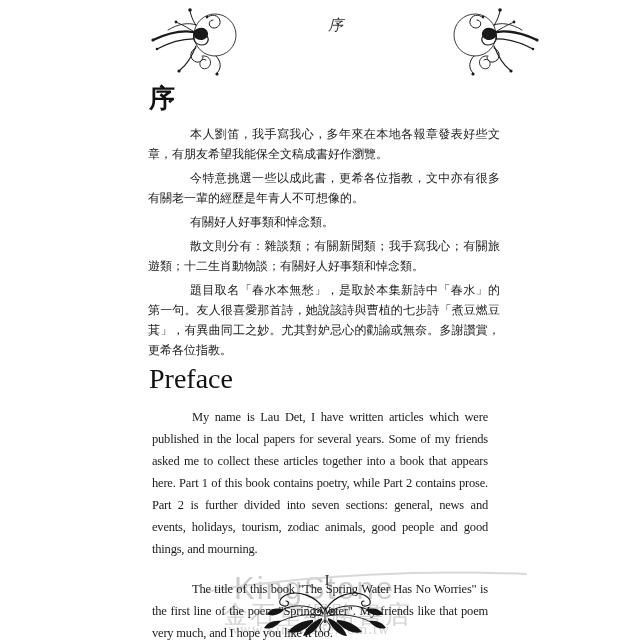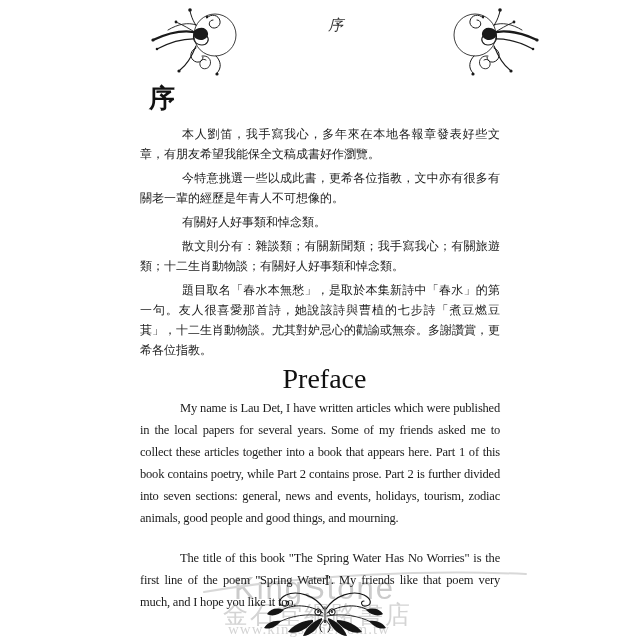--- a/index.html
+++ b/index.html
@@ -21,25 +21,25 @@
   .wm-swoosh{position:absolute;left:200px;top:566px;width:330px;height:30px;}
   .wm-store{position:absolute;left:223px;top:598px;font-size:25px;letter-spacing:2px;
     color:#d4d4d4;font-family:"Liberation Serif", serif;}
   .wm-url{position:absolute;left:228px;top:621px;font-size:15px;letter-spacing:1px;
     color:#d4d4d4;font-family:"Liberation Serif", serif;}
 
   
   .content{position:absolute;left:140px;top:84px;width:360px;color:#1b1b1b;z-index:1;}
   .zh-title{margin:0 0 12px 9px;font-size:26px;line-height:28px;font-weight:bold;
     font-family:"Liberation Sans", sans-serif;color:#111;}
-  .zh{margin:0 0 4px 0;font-size:12px;line-height:20px;text-align:justify;
+  .zh{margin:0 0 4px 8px;font-size:12px;line-height:20px;text-align:justify;
     text-indent:42px;color:#1b1b1b;}
   .en-title{margin:2px 0 3px 9px;font-size:28px;line-height:30px;font-weight:normal;
-    font-family:"Liberation Serif", serif;color:#111;text-align:center;}
-  .en{margin:0;font-size:12.5px;line-height:22px;letter-spacing:-0.2px;
+    font-family:"Liberation Serif", serif;color:#111;}
+  .en{margin:12px;font-size:12.5px;line-height:22px;letter-spacing:-0.2px;
     text-align:justify;text-indent:40px;color:#1b1b1b;}
   .en + .en{margin-top:18px;}
 
   
   .page-number{position:absolute;left:0;right:0;top:573px;text-align:center;text-indent:14px;
     font-size:14px;color:#222;z-index:2;font-family:"Liberation Serif", serif;}
   .bottom-flourish{position:absolute;left:251px;top:589px;width:148px;height:50px;z-index:2;}
 </style>
 </head>
 <body>
@@ -114,21 +114,21 @@
       <circle cx="57" cy="13" r="1.2"></circle>
     </g>
   </svg>
 
   <div class="content">
     <h1 class="zh-title">序</h1>
     <p class="zh">本人劉笛，我手寫我心，多年來在本地各報章發表好些文章，有朋友希望我能保全文稿成書好作瀏覽。</p>
     <p class="zh">今特意挑選一些以成此書，更希各位指教，文中亦有很多有關老一輩的經歷是年青人不可想像的。</p>
     <p class="zh">有關好人好事類和悼念類。</p>
     <p class="zh">散文則分有：雜談類；有關新聞類；我手寫我心；有關旅遊類；十二生肖動物談；有關好人好事類和悼念類。</p>
-    <p class="zh">題目取名「春水本無愁」，是取於本集新詩中「春水」的第一句。友人很喜愛那首詩，她說該詩與曹植的七步詩「煮豆燃豆萁」，十二生肖動物談。尤其對妒忌心的勸諭或無奈。多謝讚賞，更希各位指教。</p>
+    <p class="zh">題目取名「春水本無愁」，是取於本集新詩中「春水」的第一句。友人很喜愛那首詩，她說該詩與曹植的七步詩「煮豆燃豆萁」，有異曲同工之妙。尤其對妒忌心的勸諭或無奈。多謝讚賞，更希各位指教。</p>
     <h2 class="en-title">Preface</h2>
     <p class="en">My name is Lau Det, I have written articles which were published in the local papers for several years. Some of my friends asked me to collect these articles together into a book that appears here. Part 1 of this book contains poetry, while Part 2 contains prose. Part 2 is further divided into seven sections: general, news and events, holidays, tourism, zodiac animals, good people and good things, and mourning.</p>
     <p class="en">The title of this book "The Spring Water Has No Worries" is the first line of the poem "Spring Water". My friends like that poem very much, and I hope you like it too.</p>
   </div>
 
   <div class="page-number">I</div>
 
   <svg class="bottom-flourish" viewBox="0 0 148 50">
     <g>
       <g fill="none" stroke="#151515" stroke-linecap="round">

